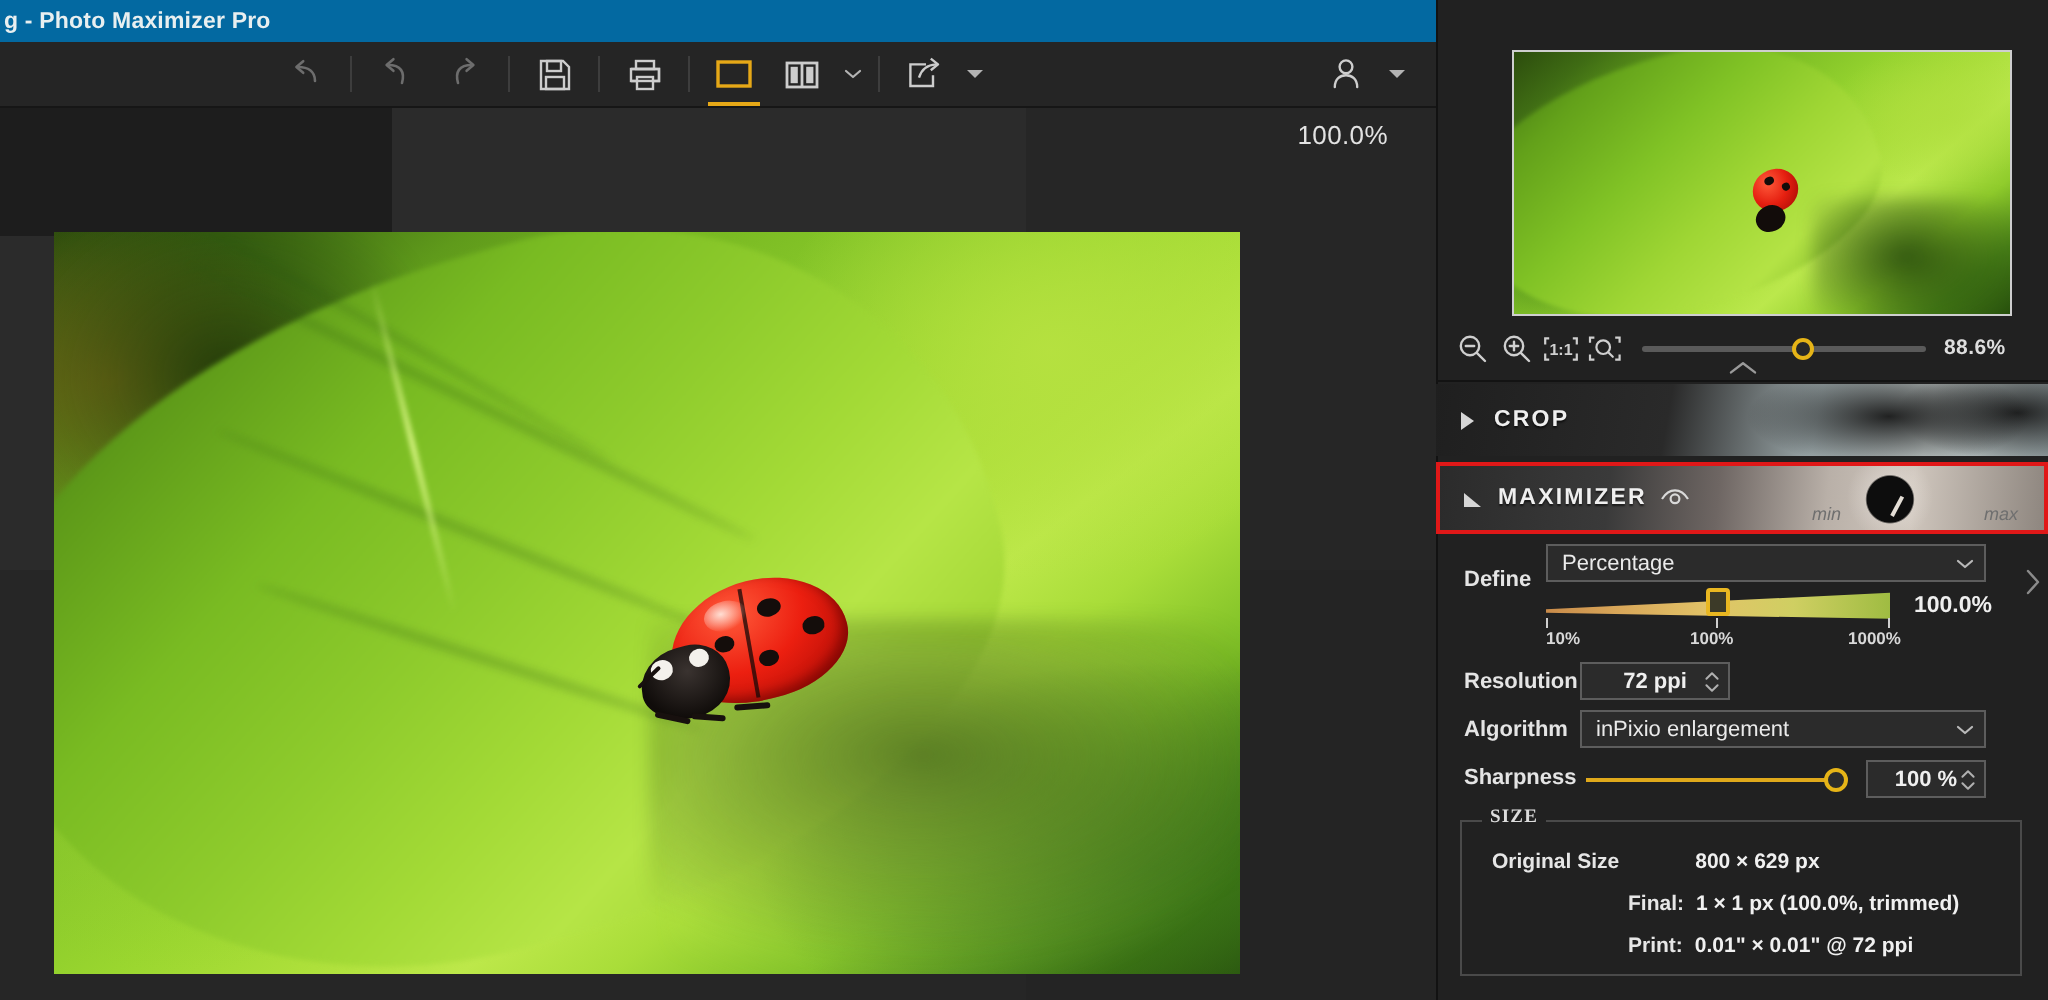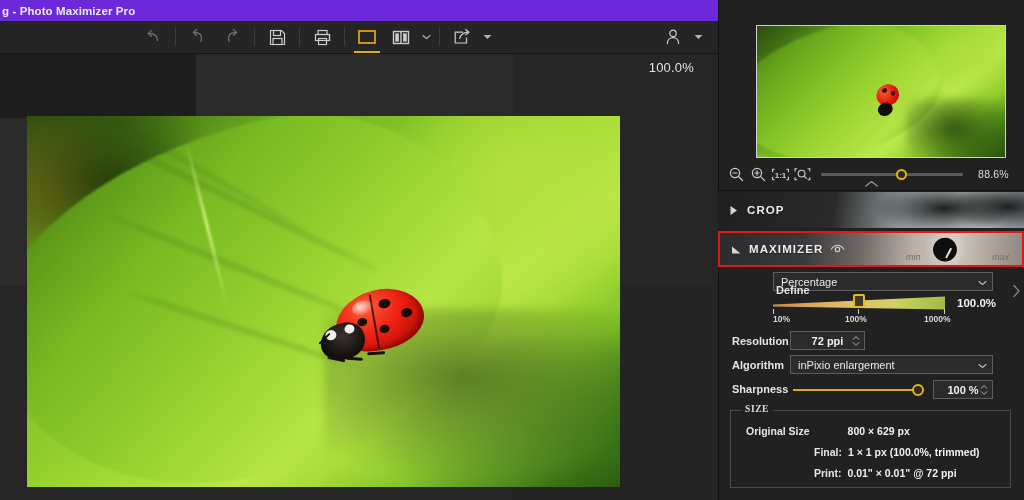--- a/index.html
+++ b/index.html
@@ -13,21 +13,21 @@
   }
   #app {
     position: relative;
     width: 1024px; height: 500px;
     background: #1f1f1f;
   }
 
   
   .titlebar {
     position: absolute; left: 0; top: 0; width: 1024px; height: 21px;
-    background: #6d28d9;
+    background: #0369a1;
     display: flex; align-items: center;
   }
   .title-text {
     font-size: 11.5px; font-weight: bold; color: #e8eff0;
     padding-left: 2px; letter-spacing: .1px; white-space: nowrap;
   }
   .win-buttons {
     position: absolute; right: 0; top: 0; height: 21px;
     display: flex; align-items: center;
   }
@@ -225,22 +225,22 @@
   .zs-track {
     position: relative; flex: 1; height: 3px; margin: 0 9px 0 8px;
     background: #5a5a5a; border-radius: 2px;
   }
   .zs-knob {
     position: absolute; top: 50%; left: 56.5%;
     width: 11px; height: 11px; margin-top: -5.5px; margin-left: -5.5px;
     border: 2px solid #e6b417; border-radius: 50%; background: #272727;
   }
   .zs-val {
-    width: 52px; font-size: 10.5px; font-weight: normal; color: #dedede;
-    text-align: center; padding-right: 9px; letter-spacing: .2px;
+    width: 52px; font-size: 10.5px; font-weight: bold; color: #dedede;
+    text-align: left; padding-right: 9px; letter-spacing: .2px;
   }
   .collapse-chev {
     position: absolute; left: 718px; top: 178px; width: 306px; height: 12px;
     display: flex; align-items: center; justify-content: center;
     color: #9a9a9a;
   }
 
   
   .sect {
     position: absolute; left: 718px; width: 306px; height: 36px;
@@ -620,21 +620,21 @@
       <div class="select" style="width:220px;">
         <span>Percentage</span>
         <span class="chev">
           <svg width="9" height="6" viewBox="0 0 9 6" fill="none" stroke="currentColor" stroke-width="1.1">
             <path d="M1 1.5 L4.5 4.5 L8 1.5" stroke-linecap="round" stroke-linejoin="round"></path>
           </svg>
         </span>
       </div>
     </div>
 
-    <div class="row" style="left:14px; top:13px;margin-left:44px;">
+    <div class="row" style="left:14px; top:13px;">
       <span class="field-label">Define</span>
     </div>
     <div class="row" style="left:55px; top:24px;">
       <div class="wedge-wrap">
         <svg class="wedge" width="172" height="16" viewBox="0 0 172 16" preserveAspectRatio="none">
           <defs>
             <linearGradient id="wg" x1="0" y1="0" x2="1" y2="0">
               <stop offset="0%" stop-color="#c98b4a"></stop>
               <stop offset="22%" stop-color="#d9a85a"></stop>
               <stop offset="48%" stop-color="#e2c468"></stop>

